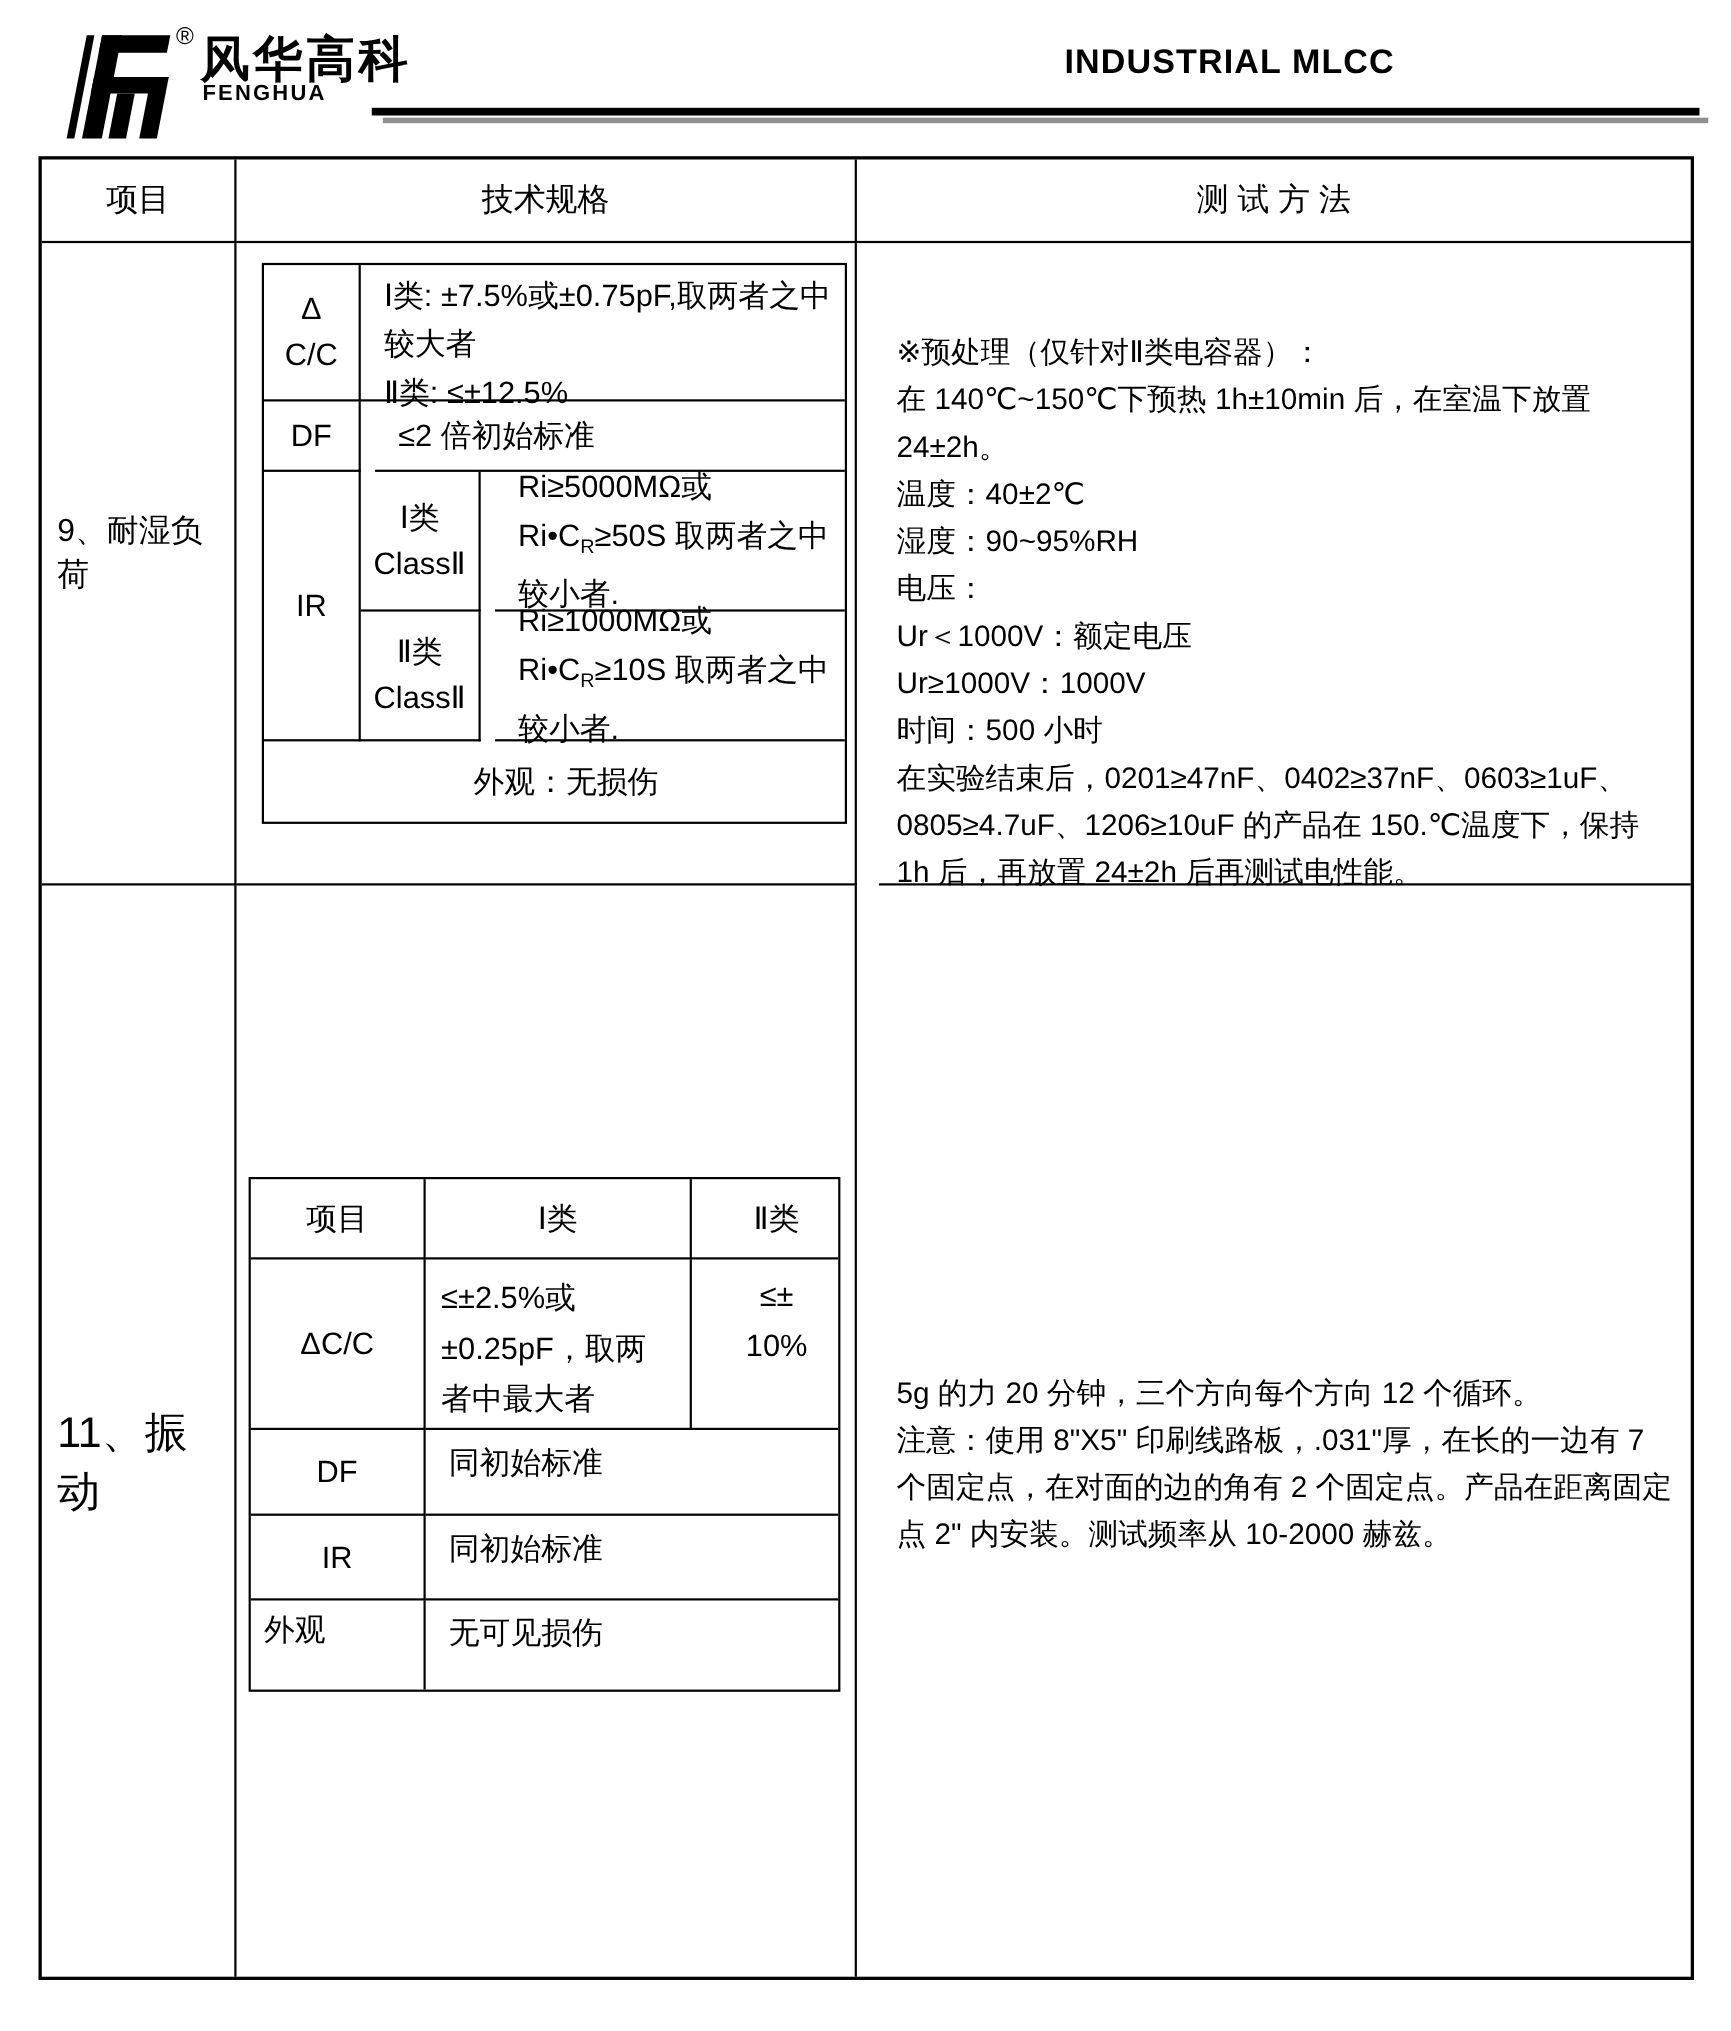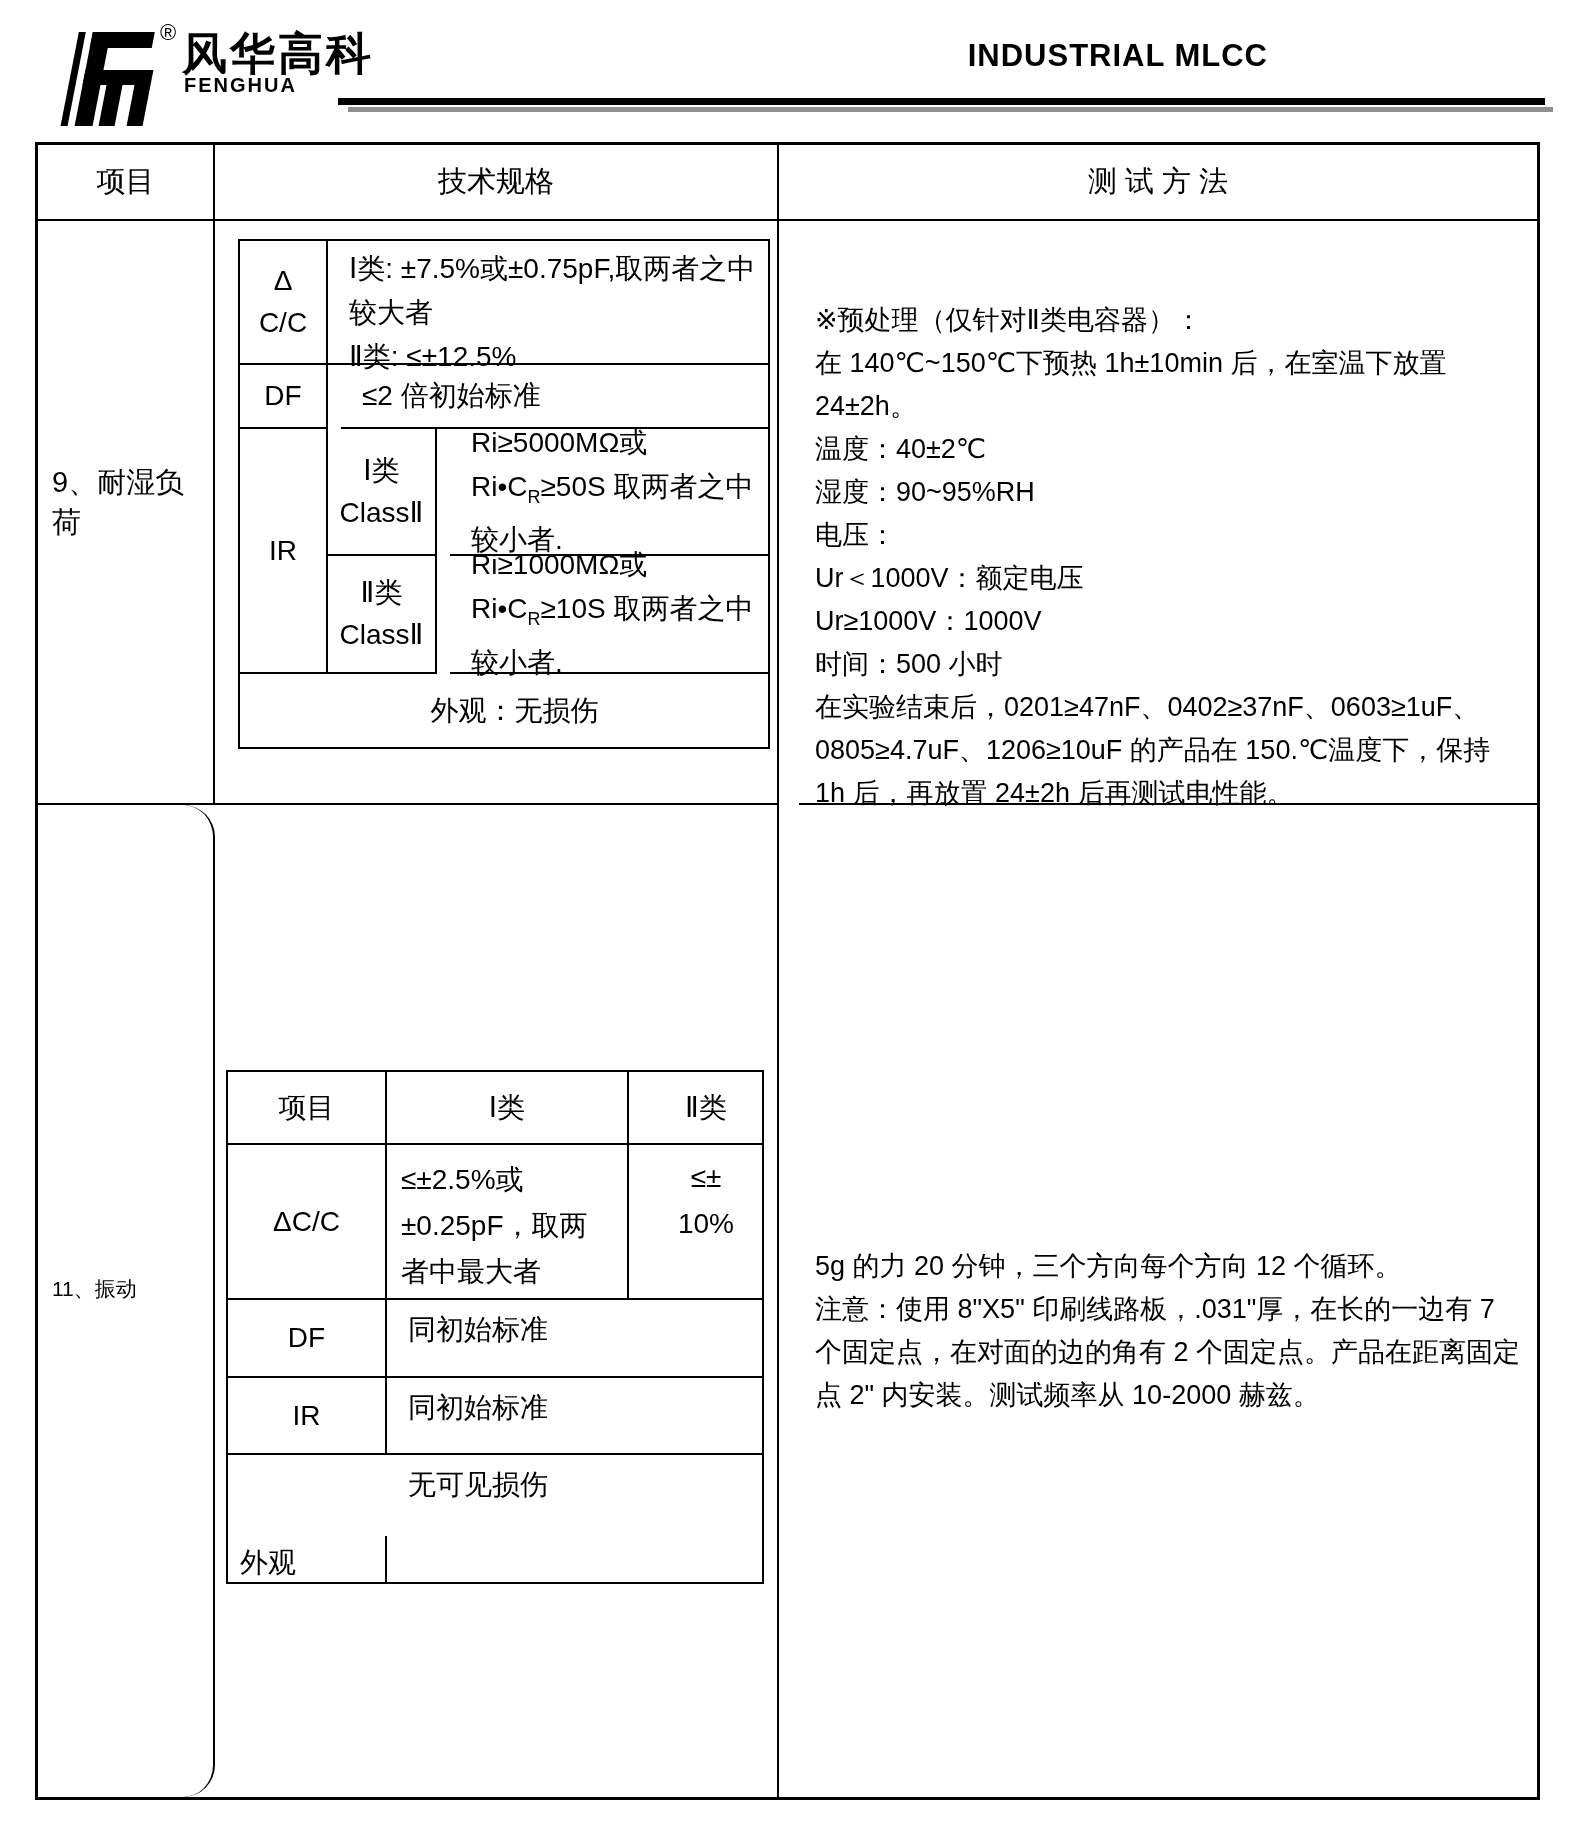--- a/index.html
+++ b/index.html
@@ -23,21 +23,21 @@
     position:absolute; left:35px; top:142px; width:1505px; height:1658px;
     border:3px solid #000; box-sizing:border-box;
     display:grid; grid-template-columns:177px 564px 1fr; grid-template-rows:76px 584px 1fr;
   }
   .cell { position:relative; border-right:2px solid #000; border-bottom:2px solid #000; box-sizing:border-box; }
   .cell.no-r { border-right:none; }
   .cell.no-b { border-bottom:none; }
   .hcell { display:flex; align-items:center; justify-content:center; font-size:29px; }
 
   .item-9  { font-size:29px; padding:242px 6px 0 14px; }
-  .item-11 { font-size:21px; padding:470px 6px 0 14px;border-radius:32px; }
+  .item-11 { font-size:39px; padding:470px 6px 0 14px; }
 
   .method { font-size:27px; line-height:43px;margin-left:20px; }
   .method-9  { padding:78px 10px 0 16px; }
   .method-11 { padding:440px 14px 0 16px;border-radius:26px; }
 
   
   .nested1 {
     position:absolute; left:23px; top:18px; width:528px;
     border:2px solid #000;
     display:grid; grid-template-columns:88px 109px 331px;
@@ -168,22 +168,22 @@
           <span>≤±</span>
           <span>10%</span>
         </div>
 
         <div class="ncell c-center">DF</div>
         <div class="ncell no-r n2-val">同初始标准</div>
 
         <div class="ncell c-center">IR</div>
         <div class="ncell no-r n2-val">同初始标准</div>
 
+        <div class="ncell no-b n2-app-l">外观</div>
         <div class="ncell no-r no-b n2-val">无可见损伤</div>
-        <div class="ncell no-b n2-app-l">外观</div>
       </div>
     </div>
 
     <div class="cell no-r no-b method method-11">
       <div>5g 的力 20 分钟，三个方向每个方向 12 个循环。</div>
       <div>注意：使用 8"X5" 印刷线路板，.031"厚，在长的一边有 7 个固定点，在对面的边的角有 2 个固定点。产品在距离固定点 2" 内安装。测试频率从 10-2000 赫兹。</div>
     </div>
 
   </div>
 </div>

